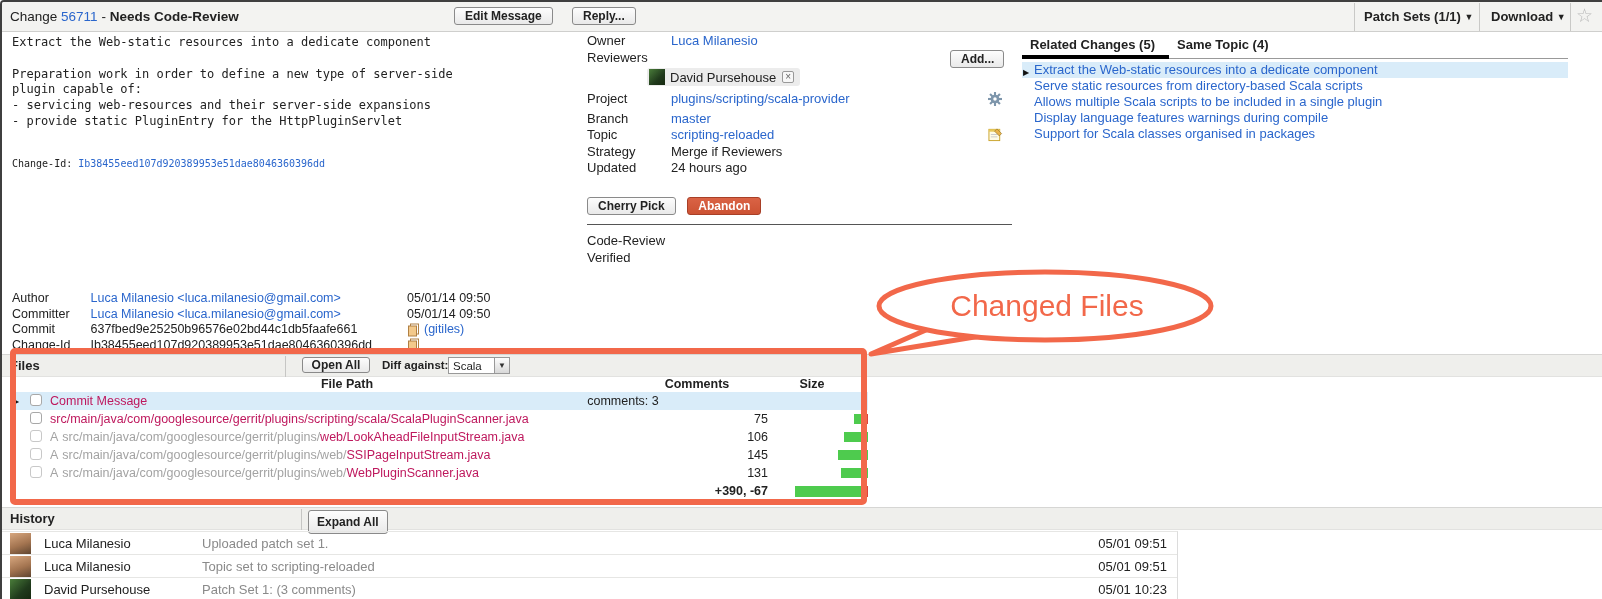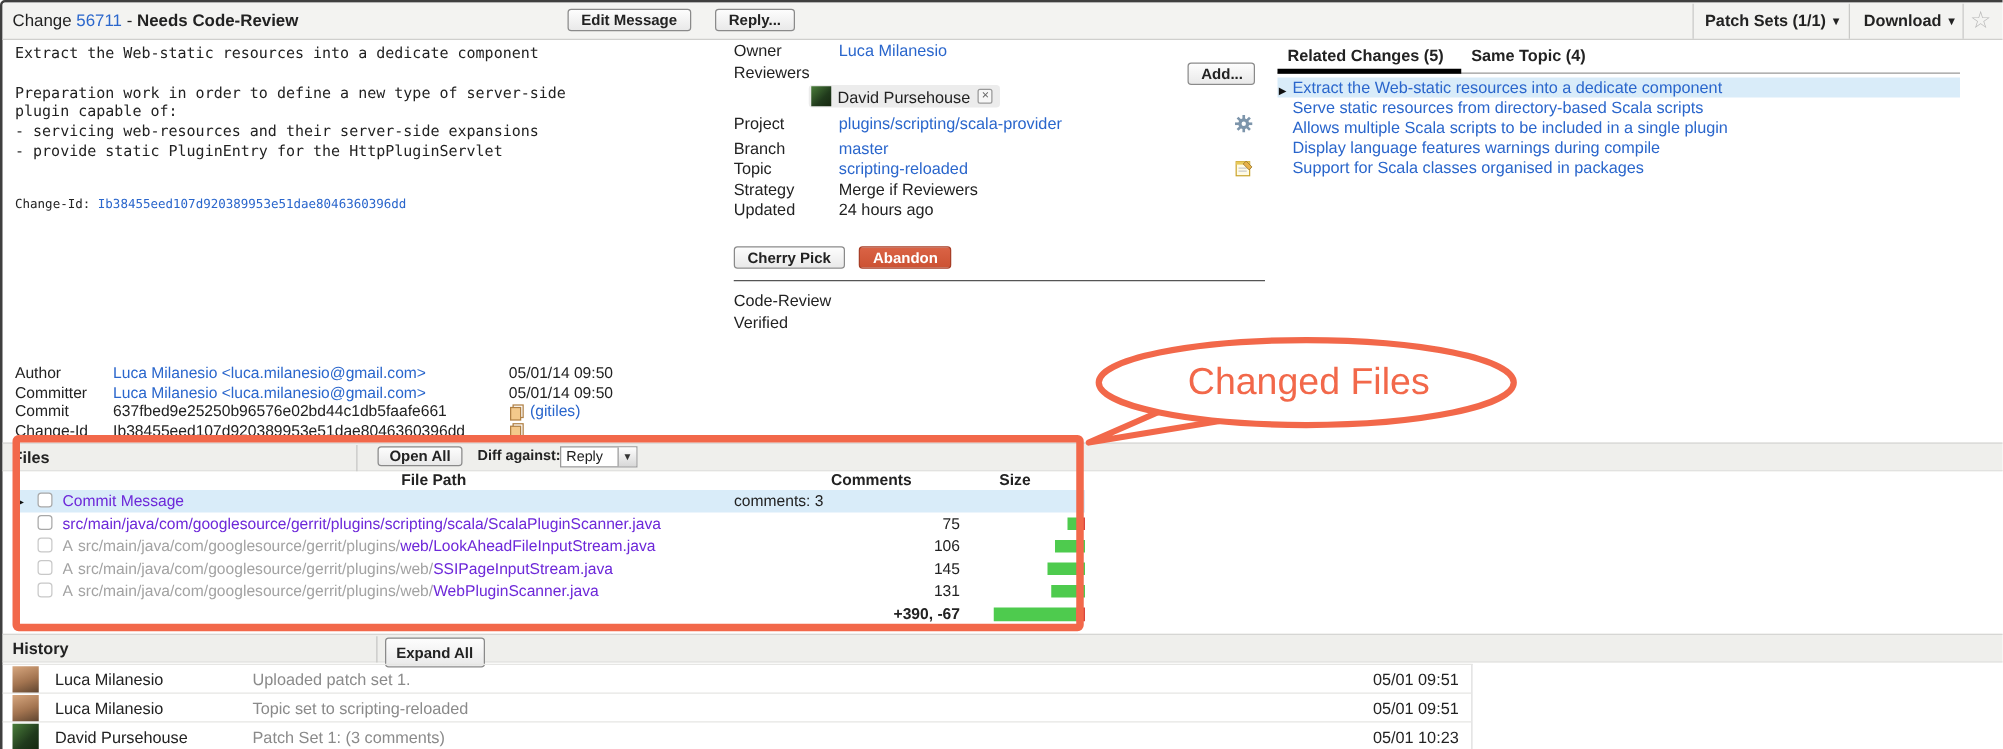--- a/index.html
+++ b/index.html
@@ -86,21 +86,21 @@
   .frow{display:flex;align-items:center;height:18px;position:relative;}
   .frow.selected{background:#d9ecf9;}
   .fmark{width:12px;flex:none;font-size:8px;color:#111;padding-left:1px;}
   .fcheck{width:26px;flex:none;padding-left:6px;}
   input[type=checkbox]{appearance:none;-webkit-appearance:none;width:12px;height:12px;border:1px solid #a8a8a8;
         border-radius:3px;background:#fff;margin:0;cursor:pointer;}
   .dimrow input[type=checkbox]{border-color:#c8c8c8;}
   .fpath{flex:1;white-space:nowrap;overflow:hidden;}
   .fstatus{color:#a3a3a3;margin-right:4px;}
   .fprefix{color:#a3a3a3;}
-  .fname{color:#6d28d9;}
+  .fname{color:#be185d;}
   .fcomments{width:150px;flex:none;text-align:center;}
   .fcount{width:70px;flex:none;text-align:right;}
   .ftotal-count{font-weight:bold;}
   .fbarcol{width:100px;flex:none;display:flex;justify-content:flex-end;align-items:center;height:18px;}
   .bar-g{display:block;height:10px;background:#4ecb4e;}
   .bar-r{display:block;height:10px;background:#db453c;}
   .frow.total .bar-g,.frow.total .bar-r{height:11px;}
 
   
   .hist-band{top:505px;}
@@ -276,21 +276,21 @@
       </span>
     </div>
   </div>
 
   <div class="band files-band">
     <span class="band-title">Files</span>
     <span class="band-div" style="left:283px"></span>
     <span class="btn fb-open">Open All</span>
     <span class="fb-dal">Diff against:</span>
     <span class="fake-select">
-      <span class="sel-label">Reply</span>
+      <span class="sel-label">Scala</span>
       <span class="sel-arrow">▼</span>
     </span>
   </div>
 
   <div class="ftable">
     <div class="fheader">
       <span class="fh fh-path">File Path</span>
       <span class="fh fh-comments">Comments</span>
       <span class="fh fh-size">Size</span>
     </div>

